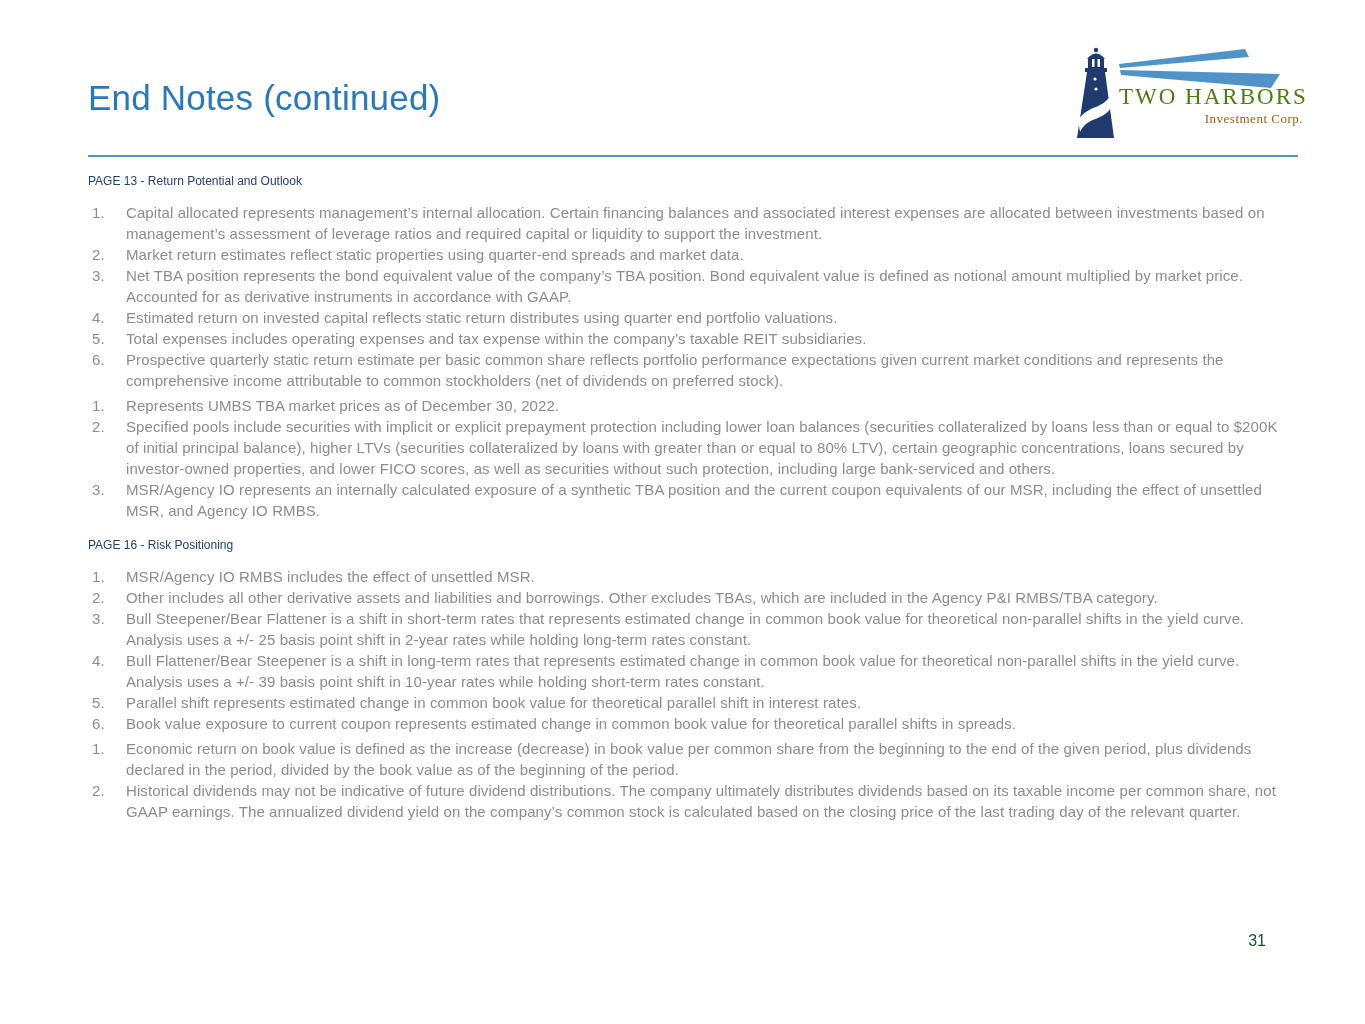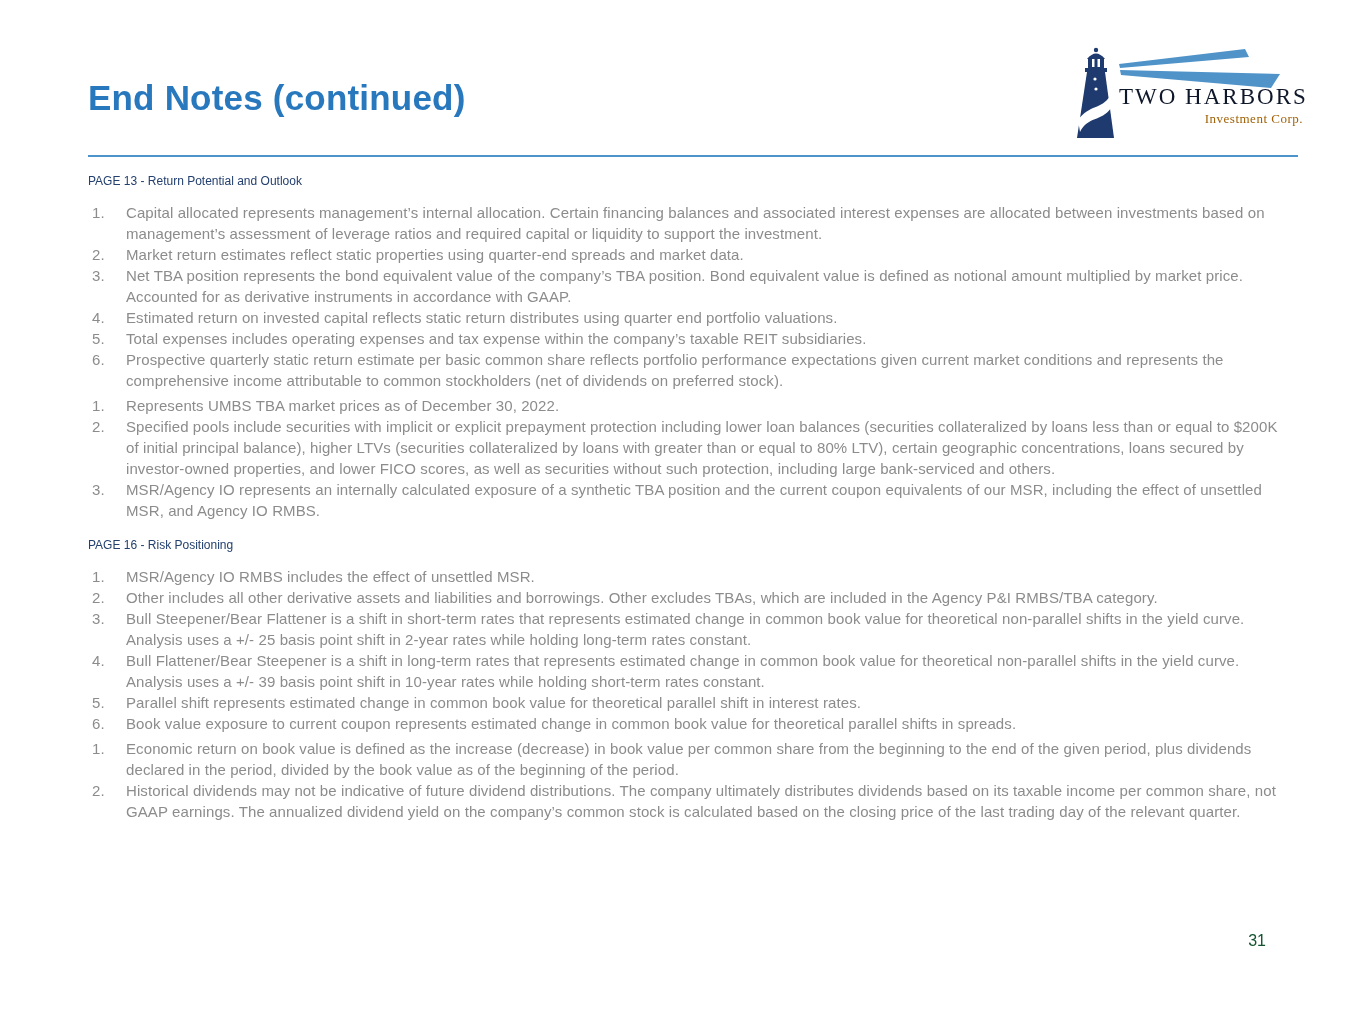--- a/index.html
+++ b/index.html
@@ -3,21 +3,21 @@
 <meta charset="utf-8">
 <style>
   html,body{margin:0;padding:0;}
   body{
     width:1365px;height:1024px;position:relative;overflow:hidden;
     background:#ffffff;
     font-family:"Liberation Sans",sans-serif;
   }
   .content{position:absolute;left:88px;top:78px;width:1210px;}
   .slide-title{
-    font-size:35px;font-weight:700;color:#2878be;
+    font-size:35px;font-weight:400;color:#2878be;
     margin:0 0 38px 0;letter-spacing:.2px;line-height:1.12;
   }
   .rule{height:2px;background:#4d94cb;margin:0 0 12px 0;}
   .section-heading{
     font-size:12px;font-weight:400;color:#24406f;
     margin:14px 0 10px 0;line-height:21px;
   }
   ol.notes{
     list-style:none;counter-reset:item;
     margin:0 16px 4px 0;padding:0 0 0 38px;
@@ -29,21 +29,21 @@
     position:absolute;left:-34px;top:0;color:#8c8c8c;
   }
   .page-number{
     position:absolute;right:99px;top:932px;
     color:#14532d;font-size:16px;
   }
   .logo{position:absolute;left:1073px;top:46px;width:230px;height:96px;}
   .logo svg{position:absolute;left:0;top:0;}
   .logo-text{position:absolute;left:46px;top:38px;width:184px;}
   .logo-name{
-    font-family:"Liberation Serif",serif;font-size:23px;color:#0f172a;
+    font-family:"Liberation Serif",serif;font-size:23px;color:#4d7c0f;
     letter-spacing:2px;text-align:center;white-space:nowrap;
   }
   .logo-sub{
     font-family:"Liberation Serif",serif;font-size:13px;color:#a16207;
     text-align:right;margin-top:1px;letter-spacing:.5px;
   }
 </style>
 </head>
 <body>
 

